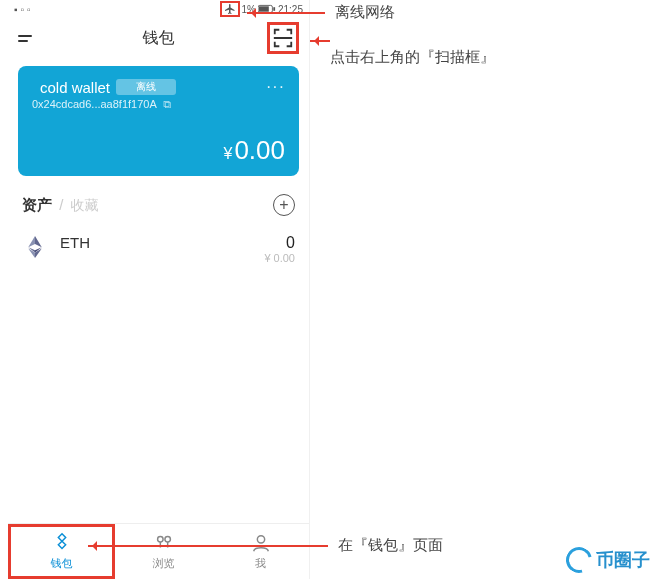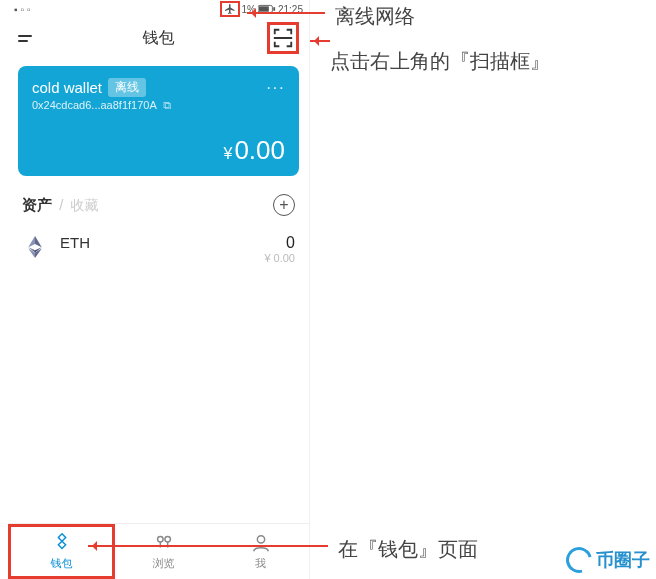--- a/index.html
+++ b/index.html
@@ -65,27 +65,27 @@
   }
   .wallet-card {
     margin: 8px 10px 10px 10px;
     background: #12a5d6;
     border-radius: 8px;
     padding: 12px 14px 10px 14px;
     color: #fff;
     height: 110px;
     display: flex; flex-direction: column; justify-content: space-between;
   }
-  .wc-top { display: flex; align-items: center; gap: 6px; }
+  .wc-top { display: flex; align-items: center; gap: 6px; margin-left: 8px; }
   .wc-name { font-size: 15px; font-weight: 500; }
   .wc-badge {
     background: rgba(255,255,255,0.35);
     border-radius: 3px;
-    padding: 1px 7px;
-    font-size: 12px;
+    padding: 1px 20px;
+    font-size: 10px;
   }
   .wc-more { margin-left: auto; font-size: 16px; letter-spacing: 1px; opacity: 0.9; }
   .wc-addr { font-size: 11px; opacity: 0.85; margin-top: 2px; }
   .wc-balance { text-align: right; font-size: 26px; font-weight: 400; }
   .wc-balance .cur { font-size: 16px; margin-right: 2px; }
   .assets-head {
     display: flex; align-items: center; justify-content: space-between;
     padding: 8px 14px 6px 14px;
   }
   .assets-tabs { font-size: 15px; color: #333; font-weight: 600; }
@@ -120,21 +120,21 @@
   }
   .tab.active { color: #0b8fd6; }
   .tab svg { width: 22px; height: 22px; }
   .tab-wallet-box {
     border: 3px solid #e63c2f;
     padding: 0 2px;
   }
   
   .annot {
     position: absolute;
-    font-size: 20px; color: #444;
+    font-size: 15px; color: #444;
   }
   .arrow {
     position: absolute;
     height: 2px; background: #e63c2f;
   }
   .arrow::before {
     content: ""; position: absolute; left: -1px; top: -4px;
     border: 5px solid transparent; border-right-color: #e63c2f;
   }
   .watermark {

